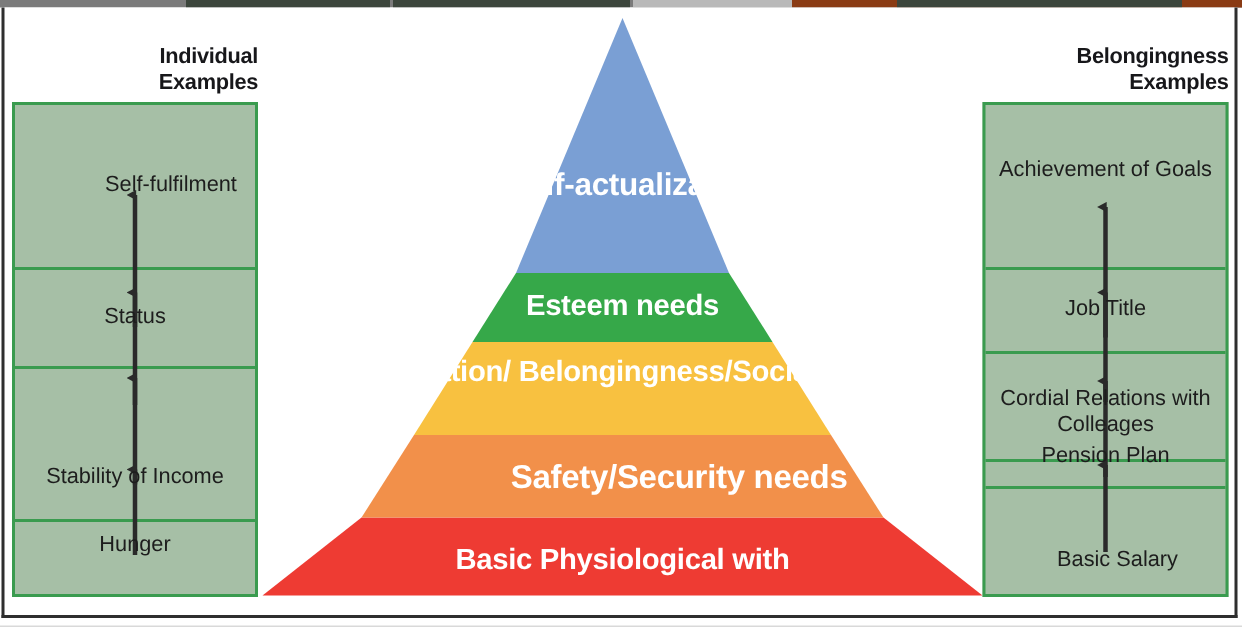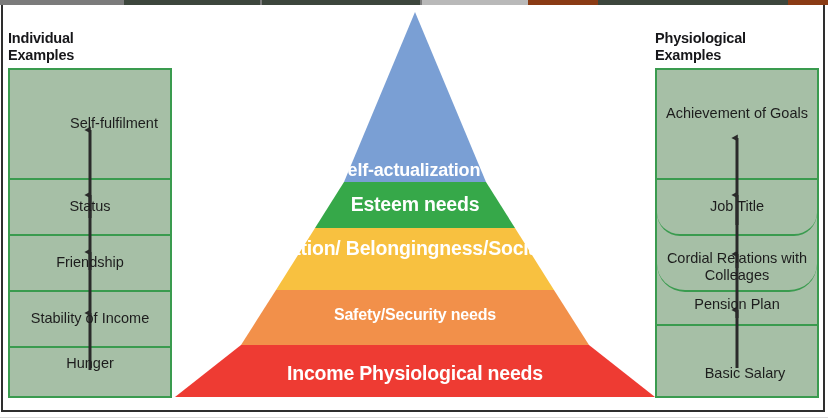--- a/index.html
+++ b/index.html
@@ -47,21 +47,21 @@
   .bottom-rule {
     position: absolute;
     left: 0; top: 417px;
     width: 828px; height: 1px;
     background: #d9d9d9;
   }
 
   
   .panel-title {
     position: absolute;
-    text-align: left;
+    text-align: right;
     font-weight: bold;
     font-size: 14.5px;
     line-height: 17px;
     color: #17171a;
     letter-spacing: -0.2px;
   }
   #title-left  { left: 8px;  top: 30px; width: 164px; }
   #title-right { left: 655px; top: 30px; width: 164px; }
 
   
@@ -155,25 +155,22 @@
       </defs>
       <line x1="80" y1="148" x2="80" y2="60" stroke="#2a2a2a" stroke-width="3" marker-end="url(#ahL)"></line>
       <line x1="80" y1="200" x2="80" y2="125" stroke="#2a2a2a" stroke-width="3" marker-end="url(#ahL)"></line>
       <line x1="80" y1="253" x2="80" y2="182" stroke="#2a2a2a" stroke-width="3" marker-end="url(#ahL)"></line>
       <line x1="80" y1="300" x2="80" y2="243" stroke="#2a2a2a" stroke-width="3" marker-end="url(#ahL)"></line>
     </svg>
 
     <div class="cell" style="top:0px;   height:110px;padding-left:48px;">
       <span class="cell-label">Self-fulfilment</span>
     </div>
-    <div class="cell" style="top:110px; height:56px;">
+    <div class="cell" style="top:110px; height:66px;">
       <span class="cell-label">Status</span>
-    </div>
-    <div class="cell" style="top:166px; height:56px;">
-      <span class="cell-label">Friendship</span>
     </div>
     <div class="cell" style="top:222px; height:56px;">
       <span class="cell-label">Stability of Income</span>
     </div>
     <div class="cell" style="top:278px; height:48px;">
       <span class="cell-label" style="position:relative;top:-8px;">Hunger</span>
     </div>
   </div>
 
   <div id="pyramid">
@@ -183,52 +180,52 @@
 
       <polygon points="69,340 417,340 382,285 104,285" fill="#f2904a"></polygon>
 
       <polygon points="104,285 382,285 343,223 143,223" fill="#f8c140"></polygon>
 
       <polygon points="143,223 343,223 314,177 172,177" fill="#36a849"></polygon>
 
       <polygon points="172,177 314,177 243,7" fill="#7a9fd4"></polygon>
     </svg>
 
-    <div class="tier-text" style="left:136px; top:107px; width:200px; font-size:18px;margin-top:48px;">Self-actualization</div>
+    <div class="tier-text" style="left:151px; top:107px; width:200px; font-size:21px;">Self-actualization</div>
     <div class="tier-text" style="left:123px; top:188px; width:240px; font-size:19.5px;">Esteem needs</div>
     <div class="tier-text" style="left:53px; top:232px; width:380px; font-size:19.5px;text-align:right;">Affiliation/ Belongingness/Social needs</div>
-    <div class="tier-text" style="left:93px; top:301px; width:300px; font-size:16px;">Safety/Security needs</div>
-    <div class="tier-text" style="left:63px; top:357px; width:360px; font-size:19.5px;">Income Physiological needs</div>
+    <div class="tier-text" style="left:93px; top:301px; width:300px; font-size:22px;text-align:right;">Safety/Security needs</div>
+    <div class="tier-text" style="left:63px; top:357px; width:360px; font-size:19.5px;">Basic Physiological with</div>
   </div>
 
   <div class="panel-title" id="title-right">
-    <div>Physiological</div>
+    <div>Belongingness</div>
     <div>Examples</div>
   </div>
 
   <div class="panel" id="panel-right">
     <svg class="arrow-layer" viewBox="0 0 160 326" preserveAspectRatio="none">
       <defs>
         <marker id="ahR" markerWidth="7" markerHeight="7" refX="3.4" refY="5.6" orient="auto" markerUnits="userSpaceOnUse">
           <path d="M3.4,0 L6.8,6.4 L0,6.4 Z" fill="#2a2a2a"></path>
         </marker>
       </defs>
       <line x1="80" y1="155" x2="80" y2="68" stroke="#2a2a2a" stroke-width="3" marker-end="url(#ahR)"></line>
       <line x1="80" y1="198" x2="80" y2="125" stroke="#2a2a2a" stroke-width="3" marker-end="url(#ahR)"></line>
       <line x1="80" y1="248" x2="80" y2="184" stroke="#2a2a2a" stroke-width="3" marker-end="url(#ahR)"></line>
       <line x1="80" y1="298" x2="80" y2="240" stroke="#2a2a2a" stroke-width="3" marker-end="url(#ahR)"></line>
     </svg>
 
     <div class="cell" style="top:0px;   height:110px;">
       <span class="cell-label" style="position:relative;top:-10px;">Achievement of Goals</span>
     </div>
-    <div class="cell" style="top:110px; height:56px;border-radius:23px;">
+    <div class="cell" style="top:110px; height:56px;">
       <span class="cell-label">Job Title</span>
     </div>
-    <div class="cell" style="top:166px; height:56px;border-radius:28px;">
+    <div class="cell" style="top:166px; height:72px;">
       <span class="cell-label" style="position:relative;top:4px;">Cordial Relations with Colleages</span>
     </div>
     <div class="cell" style="top:208px; height:48px;">
       <span class="cell-label" style="position:relative;top:4px;">Pension Plan</span>
     </div>
     <div class="cell" style="top:278px; height:48px;padding-left:16px;">
       <span class="cell-label" style="position:relative;top:2px;">Basic Salary</span>
     </div>
   </div>
 

